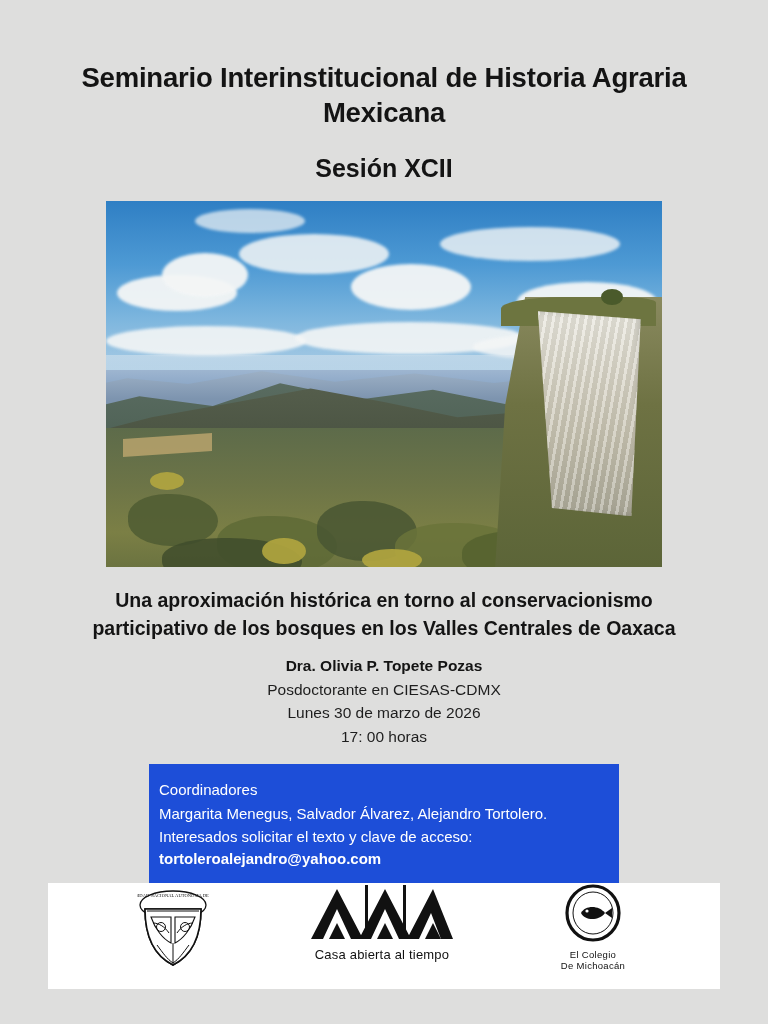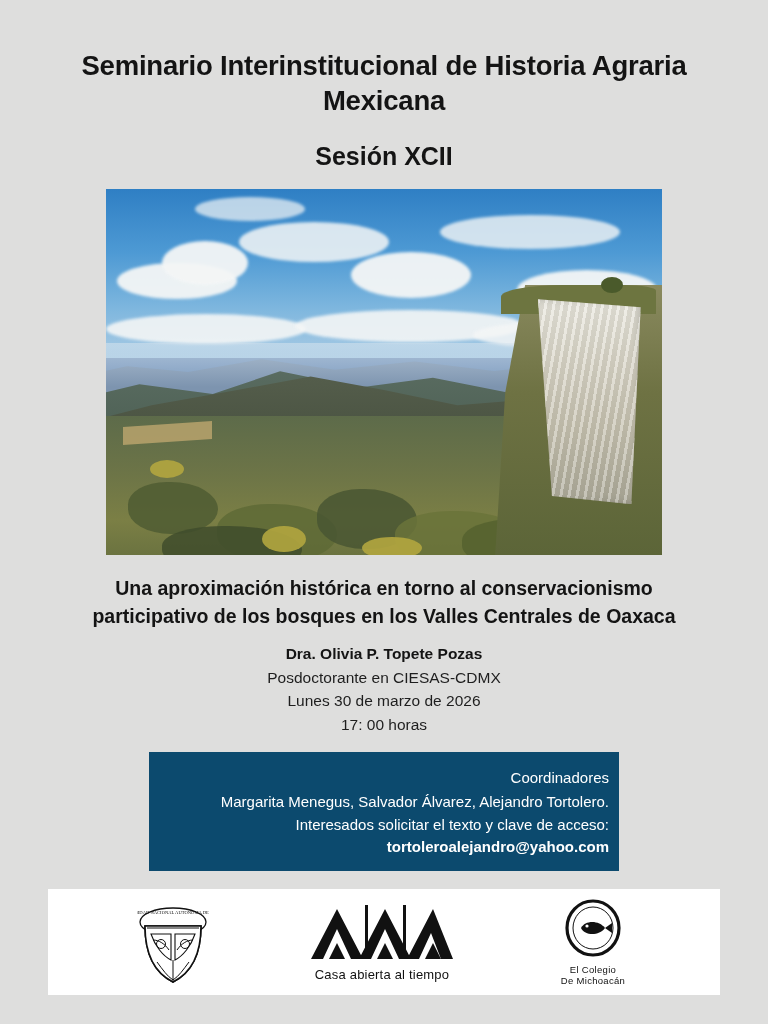--- a/index.html
+++ b/index.html
@@ -12,21 +12,21 @@
     background: #dededd;
     font-family: "Liberation Sans", sans-serif;
     color: #1a1a1a;
     overflow: hidden;
   }
   .poster {
     position: relative;
     width: 768px;
     height: 1024px;
     box-sizing: border-box;
-    padding: 0 28px;
+    padding: 12px 28px;
     display: flex;
     flex-direction: column;
     align-items: center;
   }
   .seminar-title {
     margin-top: 48px;
     width: 700px;
     text-align: center;
     font-size: 27.5px;
     font-weight: bold;
@@ -230,42 +230,41 @@
   .affiliation, .date, .time {
     text-align: right;
     font-size: 15.5px;
     line-height: 1.52;
     color: #1e1e1e;
   }
   .affiliation { margin-top: 3px; }
   .coord-box {
     margin-top: 16px;
     width: 470px;
-    background: #0c4a6e;
+    background: #1d4ed8;
     color: #ffffff;
     padding: 14px 10px 16px;
     box-sizing: border-box;
-    text-align: right;
+    text-align: left;
   }
   .coord-box .line {
     font-size: 15px;
     line-height: 1.55;
   }
   .coord-box .email {
     font-size: 15px;
     font-weight: bold;
     margin-top: 2px;
   }
   .logos {
-    margin-top: 18px;
     width: 672px;
     height: 106px;
     background: #ffffff;
     display: flex;
-    align-items: center;
+    align-items: flex-start;
     justify-content: space-around;
     box-sizing: border-box;
     padding: 0 40px;
   }
   .logo {
     display: flex;
     flex-direction: column;
     align-items: center;
     justify-content: center;
   }

